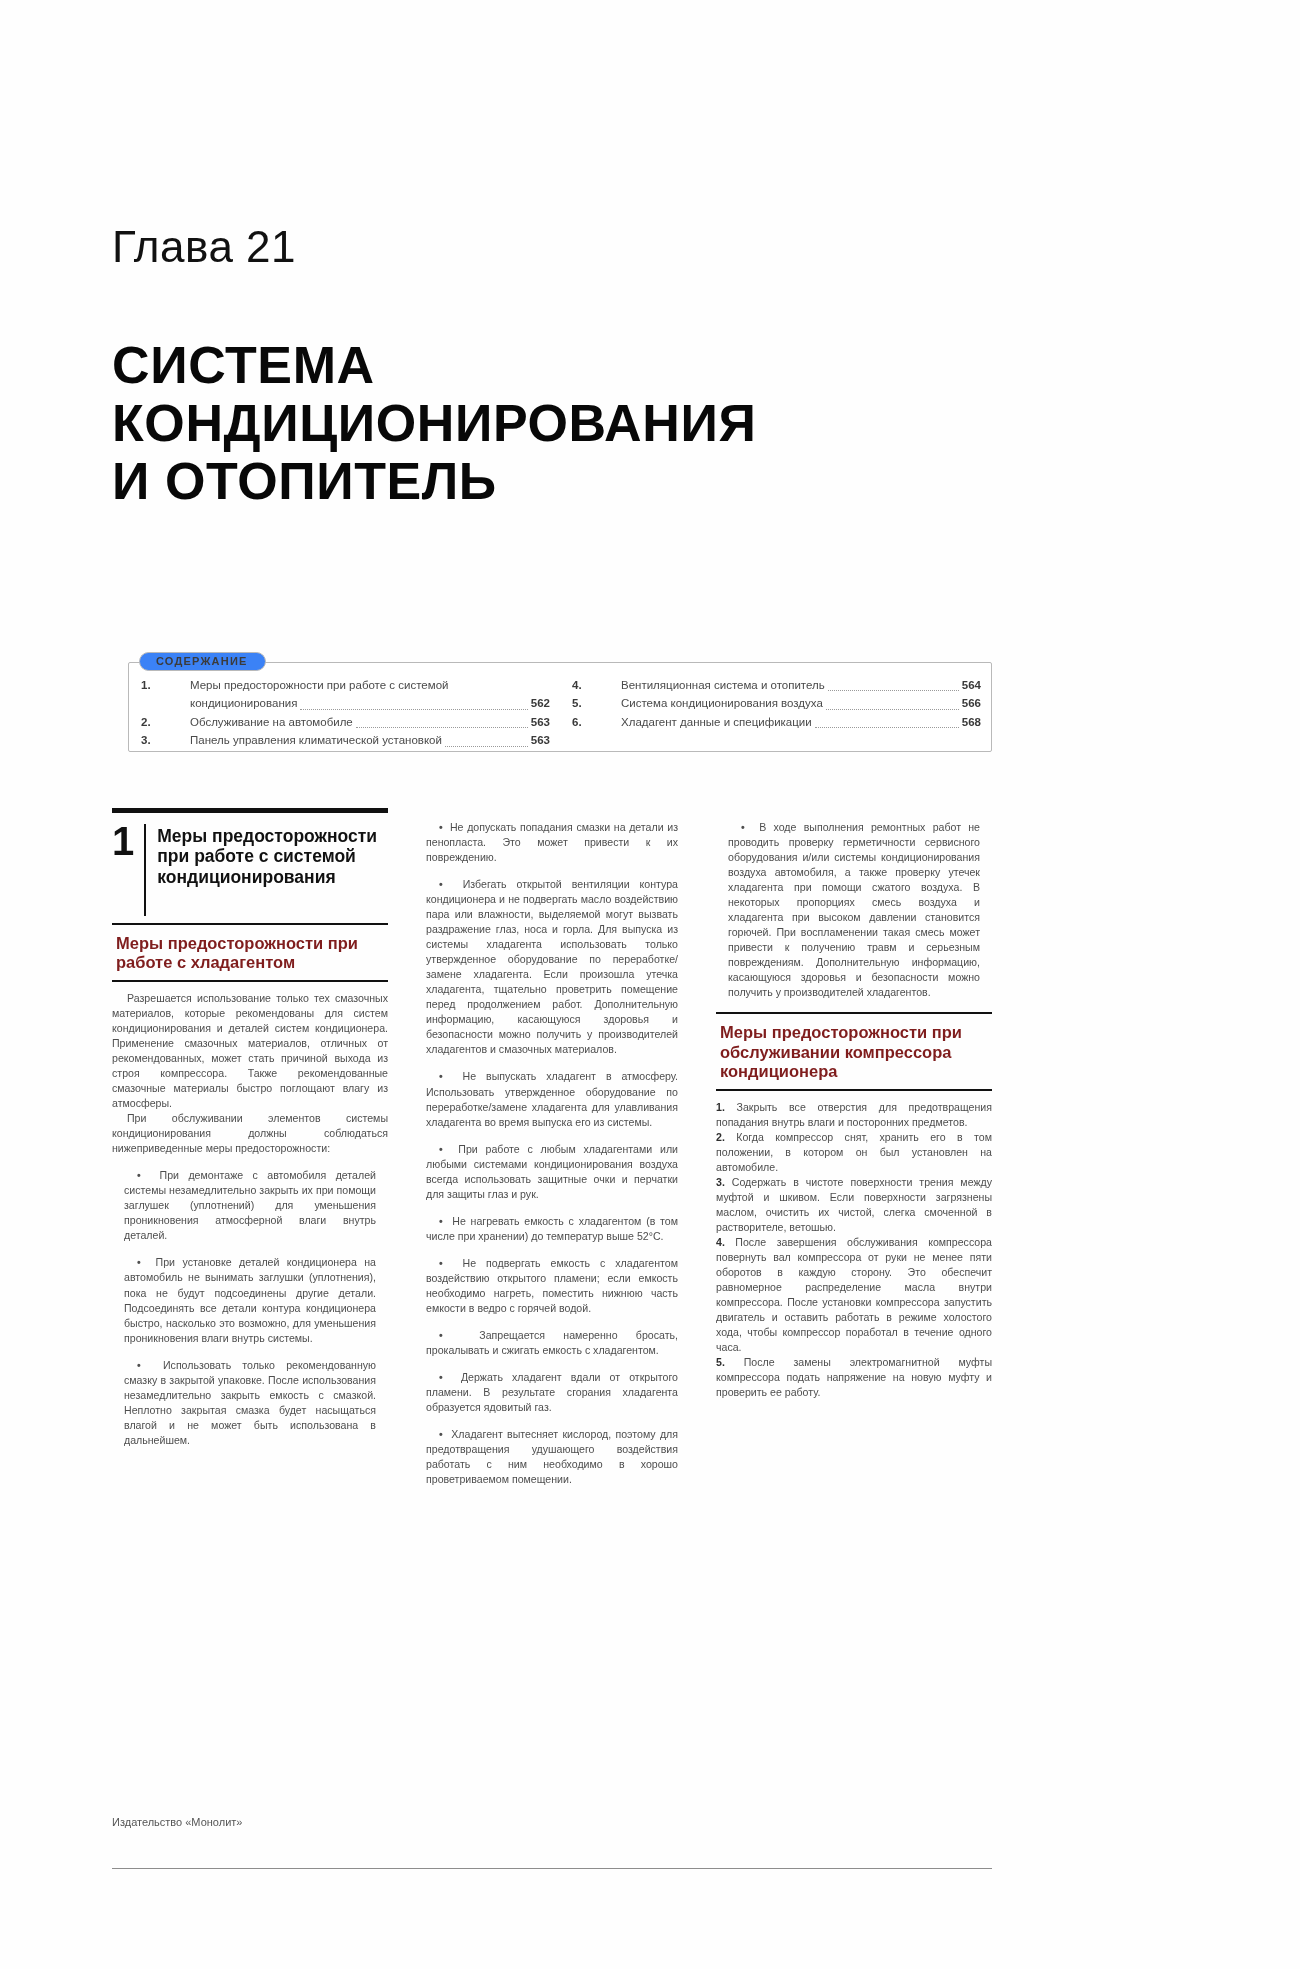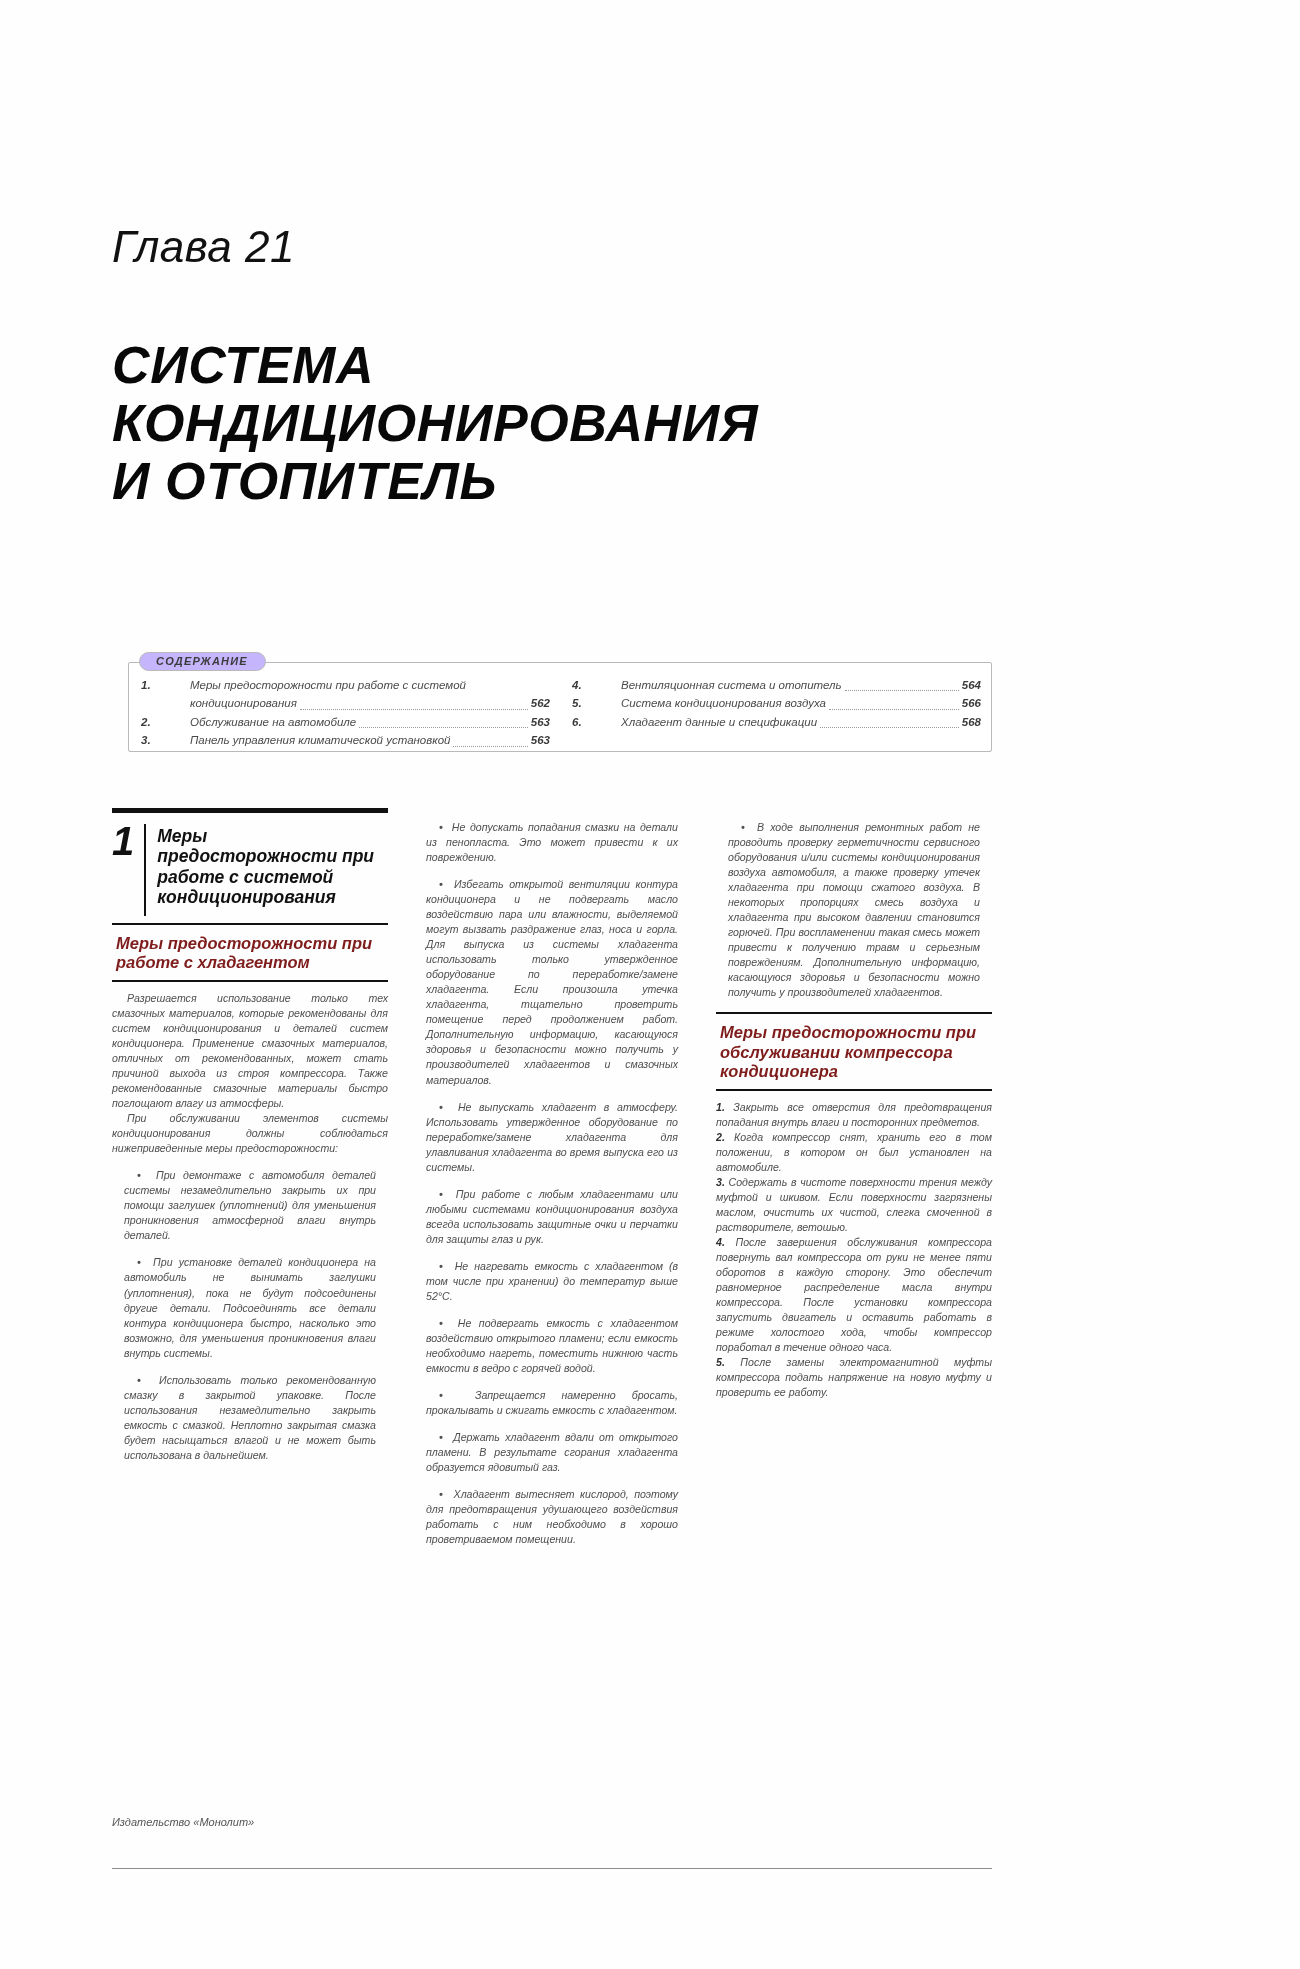--- a/index.html
+++ b/index.html
@@ -7,21 +7,20 @@
     width:1300px;height:1969px;
     font-family:"Liberation Sans","DejaVu Sans",sans-serif;
     color:#1a1a1a;
     position:relative;
     overflow:hidden;
   }
   .page{
     position:absolute;
     left:0;top:0;width:1300px;height:1969px;
     background:#fefefe;
-    font-style:italic;
   }
   
   .chapter-label{
     position:absolute;left:112px;top:222px;
     font-size:44px;font-weight:400;letter-spacing:.5px;
     color:#111;
   }
   .chapter-title{
     position:absolute;left:112px;top:336px;width:800px;
     font-size:52px;font-weight:800;line-height:1.12;
@@ -32,21 +31,21 @@
 
   
   .toc{
     position:absolute;left:128px;top:662px;width:862px;height:88px;
     border:1px solid #b9b9b9;border-radius:2px;
     background:#fff;
   }
   .toc-tab{
     position:absolute;left:10px;top:-11px;
     border:1px solid #b9b9b9;border-radius:11px;
-    background:#c4b5fd;
+    background:#3b82f6;
     padding:2px 17px 3px 16px;
     font-size:11px;font-weight:700;letter-spacing:1.2px;
     color:#3b3b3b;
     filter:blur(.45px);
   }
   .toc-cols{
     position:absolute;left:12px;top:14px;right:10px;
     display:flex;gap:22px;
   }
   .toc-col{flex:1 1 0;}

